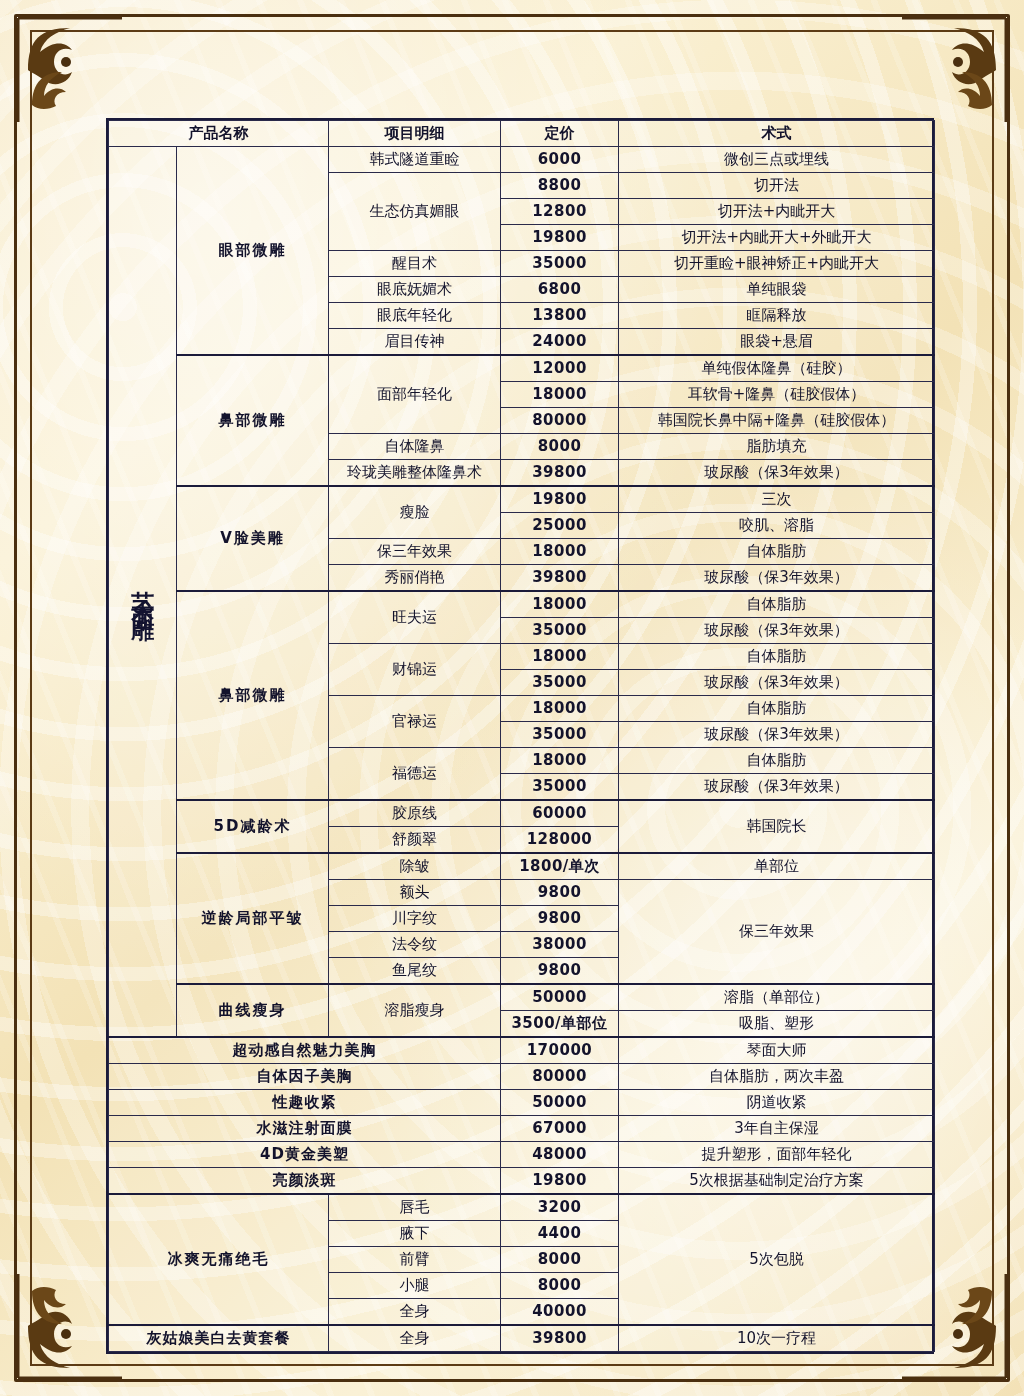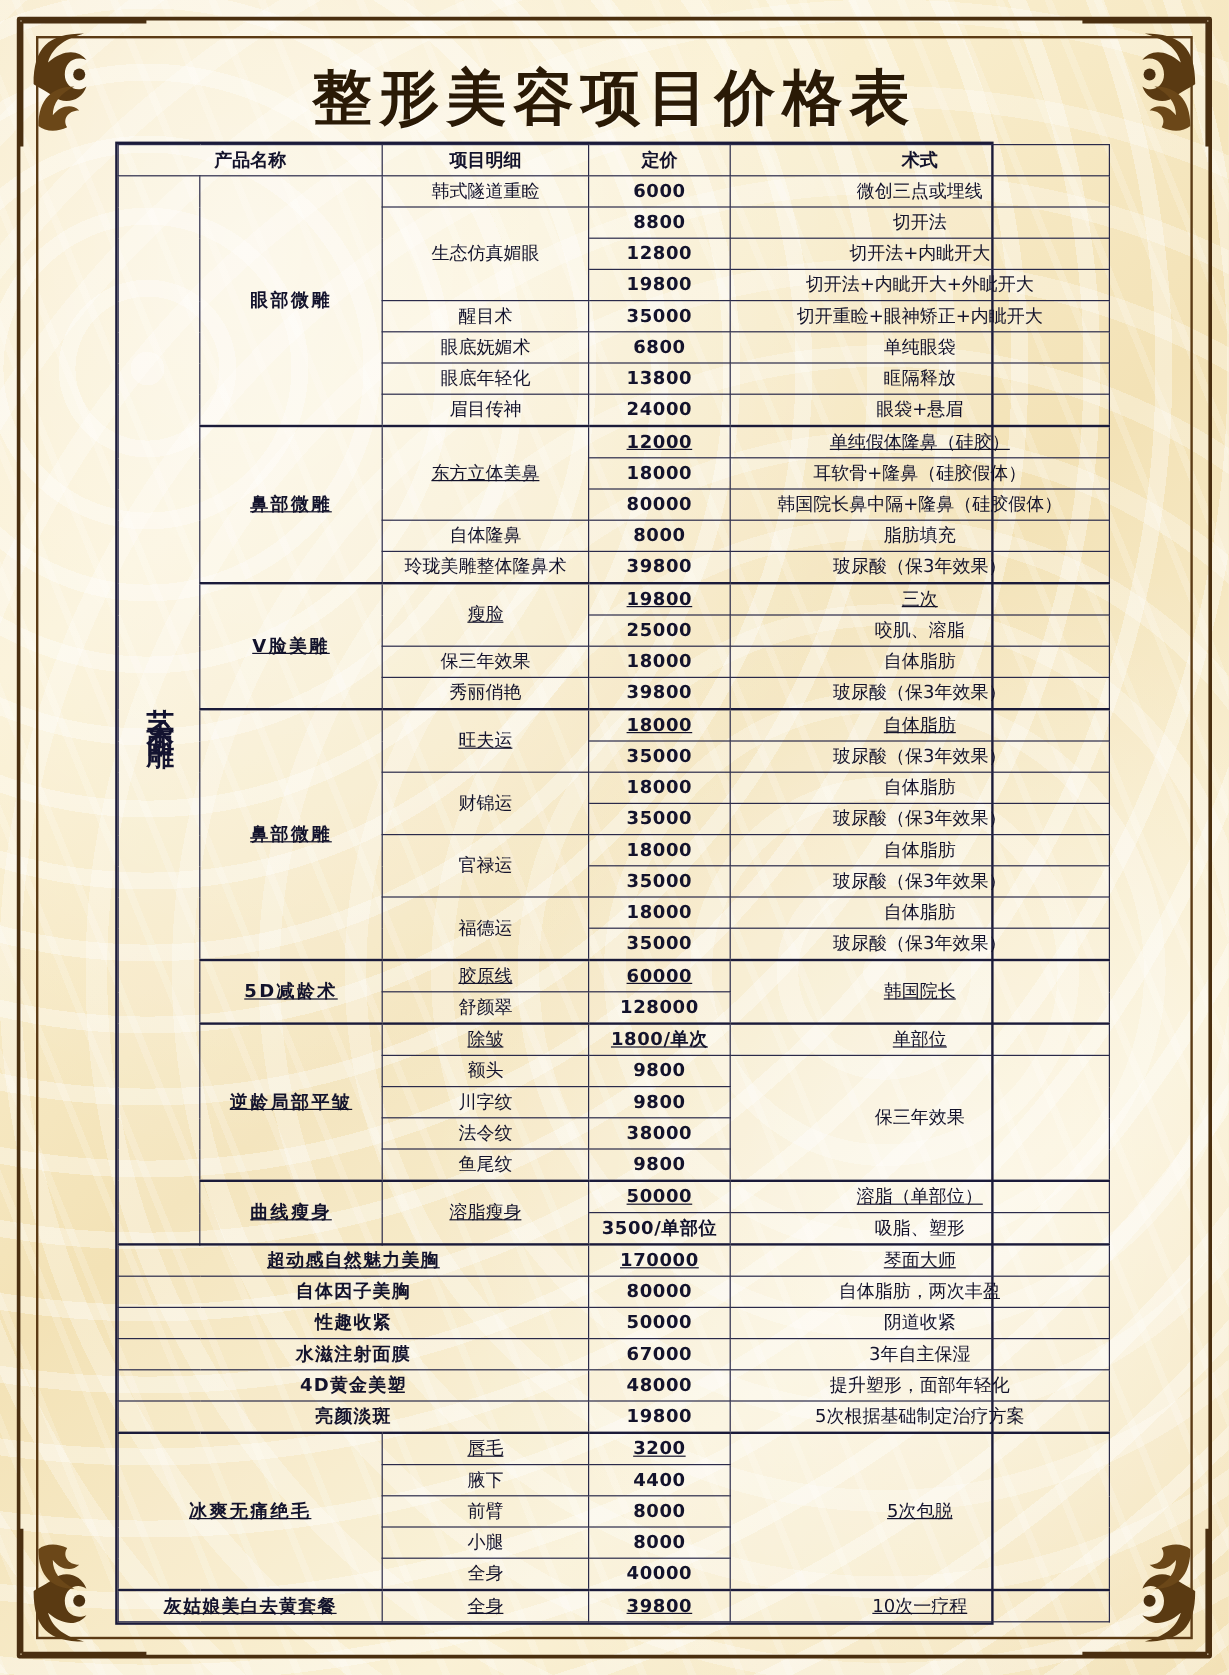--- a/index.html
+++ b/index.html
@@ -70,23 +70,23 @@
     font-family: "DejaVu Sans", "Liberation Sans", sans-serif;
     font-size: 50px;
     font-weight: bold;
     letter-spacing: 6px;
     color: #2a1a06;
     text-shadow: 1px 1px 0 rgba(255,255,255,0.5);
   }
 
   .table-box {
     position: absolute;
-    left: 96px;
+    left: 106px;
     top: 118px;
-    width: 732px;
+    width: 828px;
     border: 2px solid #1b1b3a;
     background: rgba(255,255,255,0.12);
     box-sizing: border-box;
   }
   table.price {
     border-collapse: collapse;
     width: 100%;
     table-layout: fixed;
   }
   table.price td, table.price th {
@@ -142,21 +142,21 @@
     color: #5b2a8c;
     font-weight: bold;
     letter-spacing: 0.5px;
     margin-top: 16px;
   }
   .method {
     font-size: 16px;
     color: #15152e;
     margin-top: 28px;
   }
-  .thick-top { border-top: 2px solid #1b1b3a !important; text-decoration: underline; }
+  .thick-top { border-top: 2px solid #1b1b3a !important; }
 </style>
 </head>
 <body>
 
 <div class="page">
 
   <div class="frame-outer"></div>
   <div class="frame-inner"></div>
 
   <div class="corner c-tl">
@@ -185,23 +185,20 @@
   </div>
   <div class="corner c-br">
     <svg viewBox="0 0 120 120">
       <path d="M8 8 L8 112 M8 8 L112 8" stroke="#4a2f10" stroke-width="3" fill="none"></path>
       <path d="M18 60 C18 30 30 18 60 18 C46 22 34 28 30 42 C44 30 56 32 62 40 C52 36 44 42 44 52 C44 62 54 68 62 62 C58 74 44 78 34 70 C26 64 20 62 18 60 Z" fill="#5a3a12"></path>
       <path d="M22 95 C22 72 34 62 52 62 C40 68 34 76 34 86 C40 78 50 76 56 82 C46 82 42 90 46 96 C38 100 28 100 22 95 Z" fill="#6b4718"></path>
       <circle cx="56" cy="52" r="5" fill="#4a2f10"></circle>
     </svg>
   </div>
 
-  <div class="title-wrap">
-    <span class="title">整形美容项目价格表</span>
-  </div>
 
   <div class="table-box">
     <table class="price">
       <colgroup>
         <col class="c0">
           <col class="c1">
           <col class="c2">
           <col class="c3">
           <col class="c4">
       </colgroup>
@@ -252,21 +249,21 @@
           <td class="method">眶隔释放</td>
         </tr>
         <tr>
           <td class="item">眉目传神</td>
           <td class="price-v">24000</td>
           <td class="method">眼袋+悬眉</td>
         </tr>
 
         <tr>
           <td rowspan="5" class="cat thick-top">鼻部微雕</td>
-          <td rowspan="3" class="item thick-top">东方立体美鼻</td>
+          <td rowspan="3" class="item thick-top">面部年轻化</td>
           <td class="price-v thick-top">12000</td>
           <td class="method thick-top">单纯假体隆鼻（硅胶）</td>
         </tr>
         <tr>
           <td class="price-v">18000</td>
           <td class="method">耳软骨+隆鼻（硅胶假体）</td>
         </tr>
         <tr>
           <td class="price-v">80000</td>
           <td class="method">韩国院长鼻中隔+隆鼻（硅胶假体）</td>

